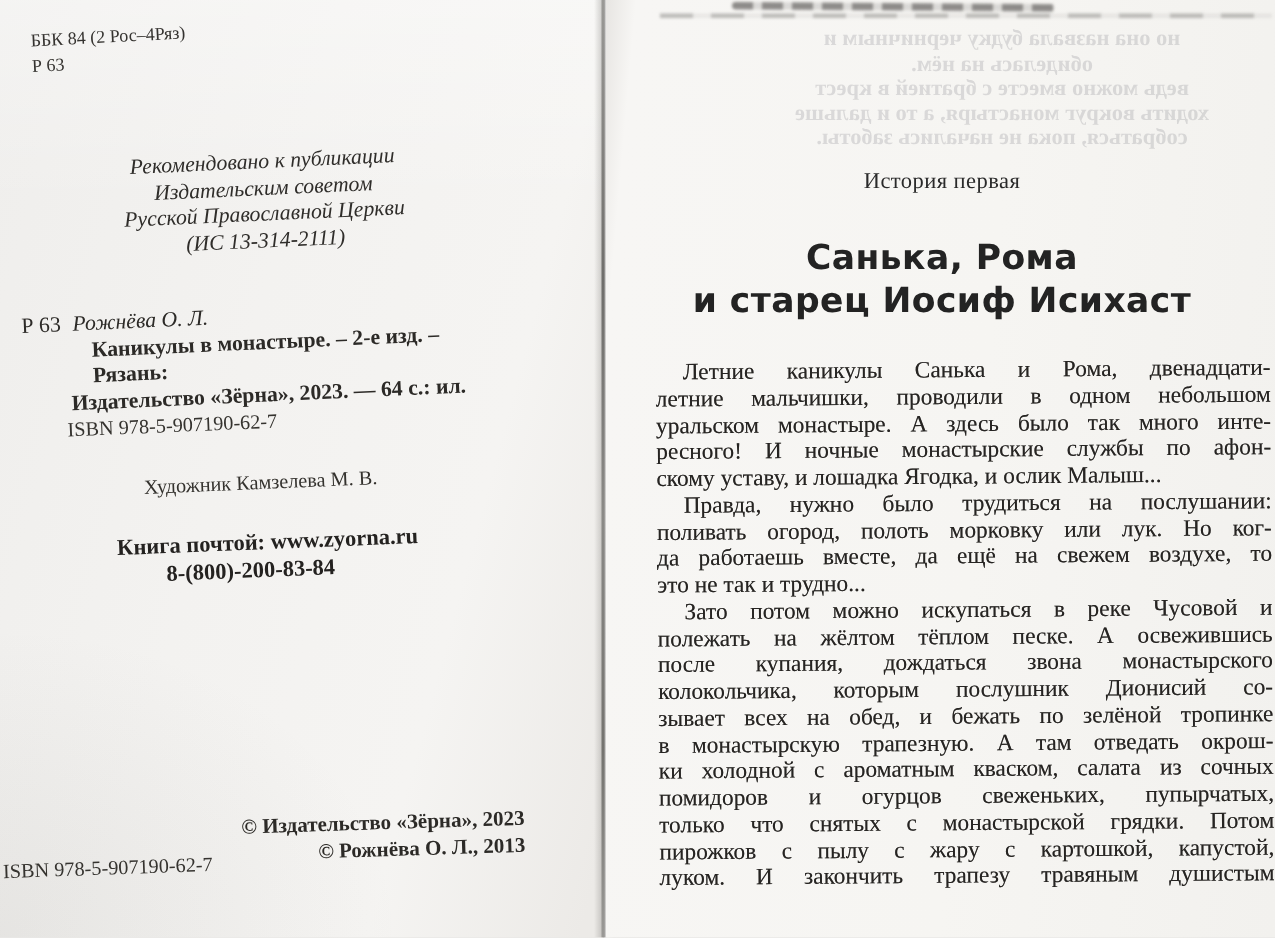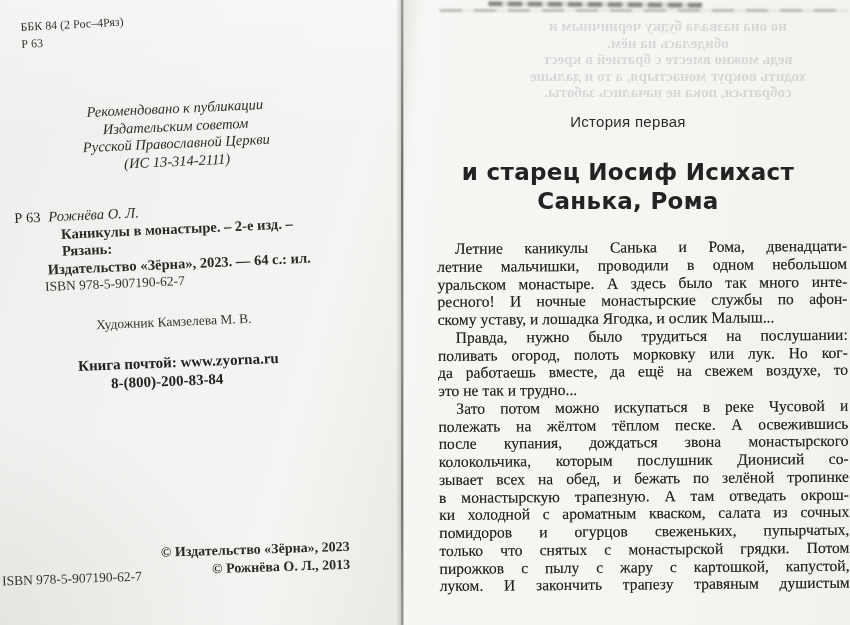--- a/index.html
+++ b/index.html
@@ -48,21 +48,21 @@
     filter:blur(1.1px);transform:rotate(.4deg);}
   .rp-smudge2{position:absolute;left:440px;top:9px;width:408px;height:3px;
     background:repeating-linear-gradient(90deg,rgba(80,78,75,.35) 0 22px,rgba(80,78,75,.08) 22px 34px);
     filter:blur(1px);}
   .bleed{position:absolute;left:488px;top:18px;width:360px;color:rgba(70,70,82,.16);
     font-size:15px;font-weight:700;line-height:16.5px;text-align:center;
     transform:scaleX(-1);filter:blur(.5px);}
   .bleed div{white-space:nowrap;}
 
   .chapter{position:absolute;left:430px;top:113px;width:396px;text-align:center;
-    font-family:Liberation Sans, sans-serif;font-size:15px;color:#2a2a2a;letter-spacing:.3px;}
+    font-family:Liberation Serif, serif;font-size:15px;color:#2a2a2a;letter-spacing:.3px;}
   .story-title{position:absolute;left:420px;top:158px;width:416px;text-align:center;
     font-family:"DejaVu Sans",sans-serif;font-size:23px;font-weight:700;line-height:29px;
     color:#232323;letter-spacing:.3px;}
 
   .body-text{position:absolute;left:437px;top:240px;width:410px;
     font-size:15.6px;color:#262422;transform:rotate(-.45deg);transform-origin:left top;
     text-shadow:0 0 .4px rgba(38,36,34,.55);}
   .bline{height:17.75px;line-height:17.75px;text-align:justify;text-align-last:justify;
     white-space:nowrap;overflow:visible;}
   .bline.flush{text-align-last:left;}
@@ -121,22 +121,22 @@
       <div>но она назвала будку черничным и</div>
       <div>обиделась на нём.</div>
       <div>ведь можно вместе с братией в крест</div>
       <div>ходить вокруг монастыря, а то и дальше</div>
       <div>собраться, пока не начались заботы.</div>
     </div>
 
   <div class="chapter">История первая</div>
 
   <div class="story-title">
+    <div>Санька, Рома</div>
     <div>и старец Иосиф Исихаст</div>
-    <div>Санька, Рома</div>
   </div>
 
   <div class="body-text">
       <div class="bline indent">Летние каникулы Санька и Рома, двенадцати-</div>
       <div class="bline">летние мальчишки, проводили в одном небольшом</div>
       <div class="bline">уральском монастыре. А здесь было так много инте-</div>
       <div class="bline">ресного! И ночные монастырские службы по афон-</div>
       <div class="bline flush">скому уставу, и лошадка Ягодка, и ослик Малыш...</div>
       <div class="bline indent">Правда, нужно было трудиться на послушании:</div>
       <div class="bline">поливать огород, полоть морковку или лук. Но ког-</div>

